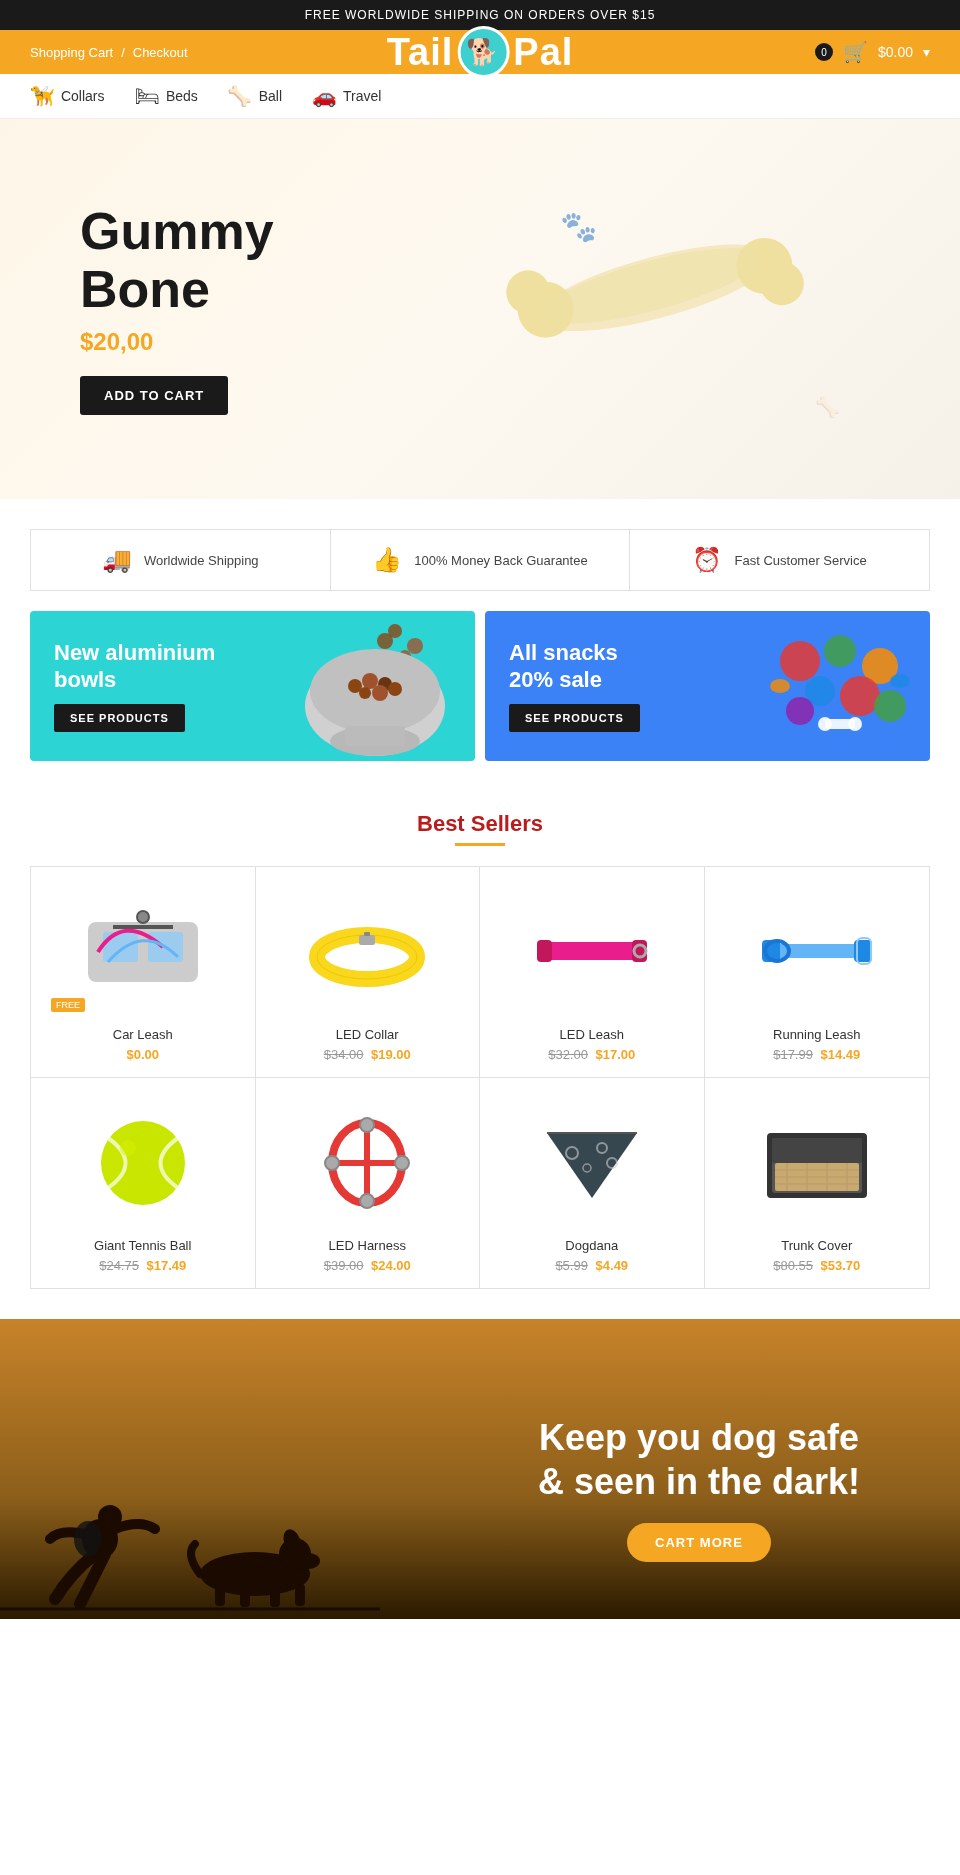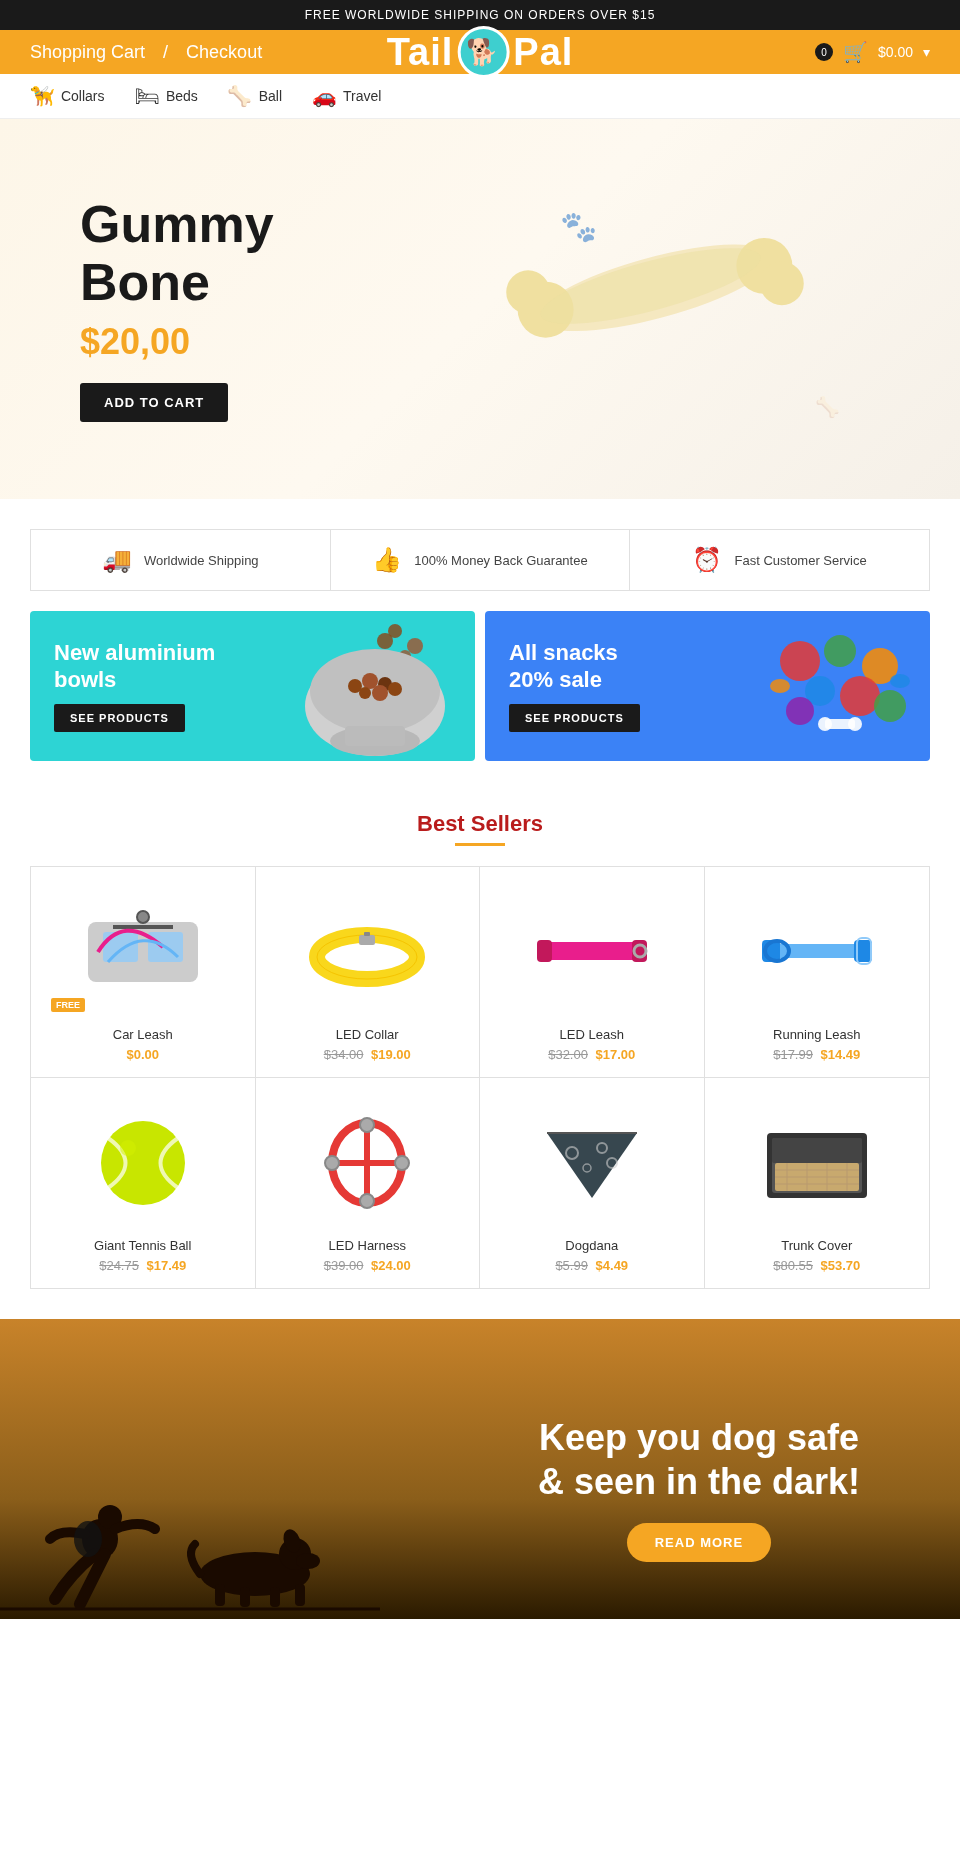--- a/index.html
+++ b/index.html
@@ -19,22 +19,22 @@
     .header {
       background: #f5a623;
       padding: 10px 30px;
       display: flex;
       align-items: center;
       justify-content: space-between;
       position: relative;
     }
     .header-nav-left {
       display: flex;
-      gap: 18px;
-      font-size: 18px;
+      gap: 8px;
+      font-size: 13px;
       color: #fff;
     }
     .header-nav-left a { color: #fff; text-decoration: none; }
     .header-nav-left span { color: #fff; }
     .logo-area {
       position: absolute;
       left: 50%;
       transform: translateX(-50%);
       display: flex;
       align-items: center;
@@ -107,21 +107,21 @@
     }
     .hero-content { z-index: 2; }
     .hero-title {
       font-size: 52px;
       font-weight: 900;
       color: #1a1a1a;
       line-height: 1.1;
       margin-bottom: 10px;
     }
     .hero-price {
-      font-size: 36px;
+      font-size: 24px;
       color: #f5a623;
       font-weight: bold;
       margin-bottom: 20px;
     }
     .hero-btn {
       background: #1a1a1a;
       color: #fff;
       border: none;
       padding: 12px 24px;
       font-size: 13px;
@@ -256,21 +256,21 @@
     }
     .free-badge {
       position: absolute;
       bottom: 5px;
       left: 5px;
       background: #f5a623;
       color: #fff;
       font-size: 9px;
       padding: 2px 5px;
       border-radius: 2px;
-      font-weight: bold;
+      font-weight: normal;
     }
     .product-name {
       font-size: 13px;
       color: #333;
       margin-bottom: 5px;
     }
     .product-prices {
       font-size: 13px;
     }
     .price-old {
@@ -686,15 +686,15 @@
 
       <ellipse cx="308" cy="162" rx="12" ry="8" fill="#1a0a00"></ellipse>
 
       <ellipse cx="292" cy="142" rx="8" ry="12" fill="#1a0a00" transform="rotate(-20, 292, 142)"></ellipse>
     </svg>
   </div>
   <div class="bottom-cta-content">
     <div class="bottom-cta-title">
       Keep you dog safe<br>&amp; seen in the dark!
     </div>
-    <button class="bottom-cta-btn">READ MORE</button>
+    <button class="bottom-cta-btn">CART MORE</button>
   </div>
 </section>
 
 </body></html>

